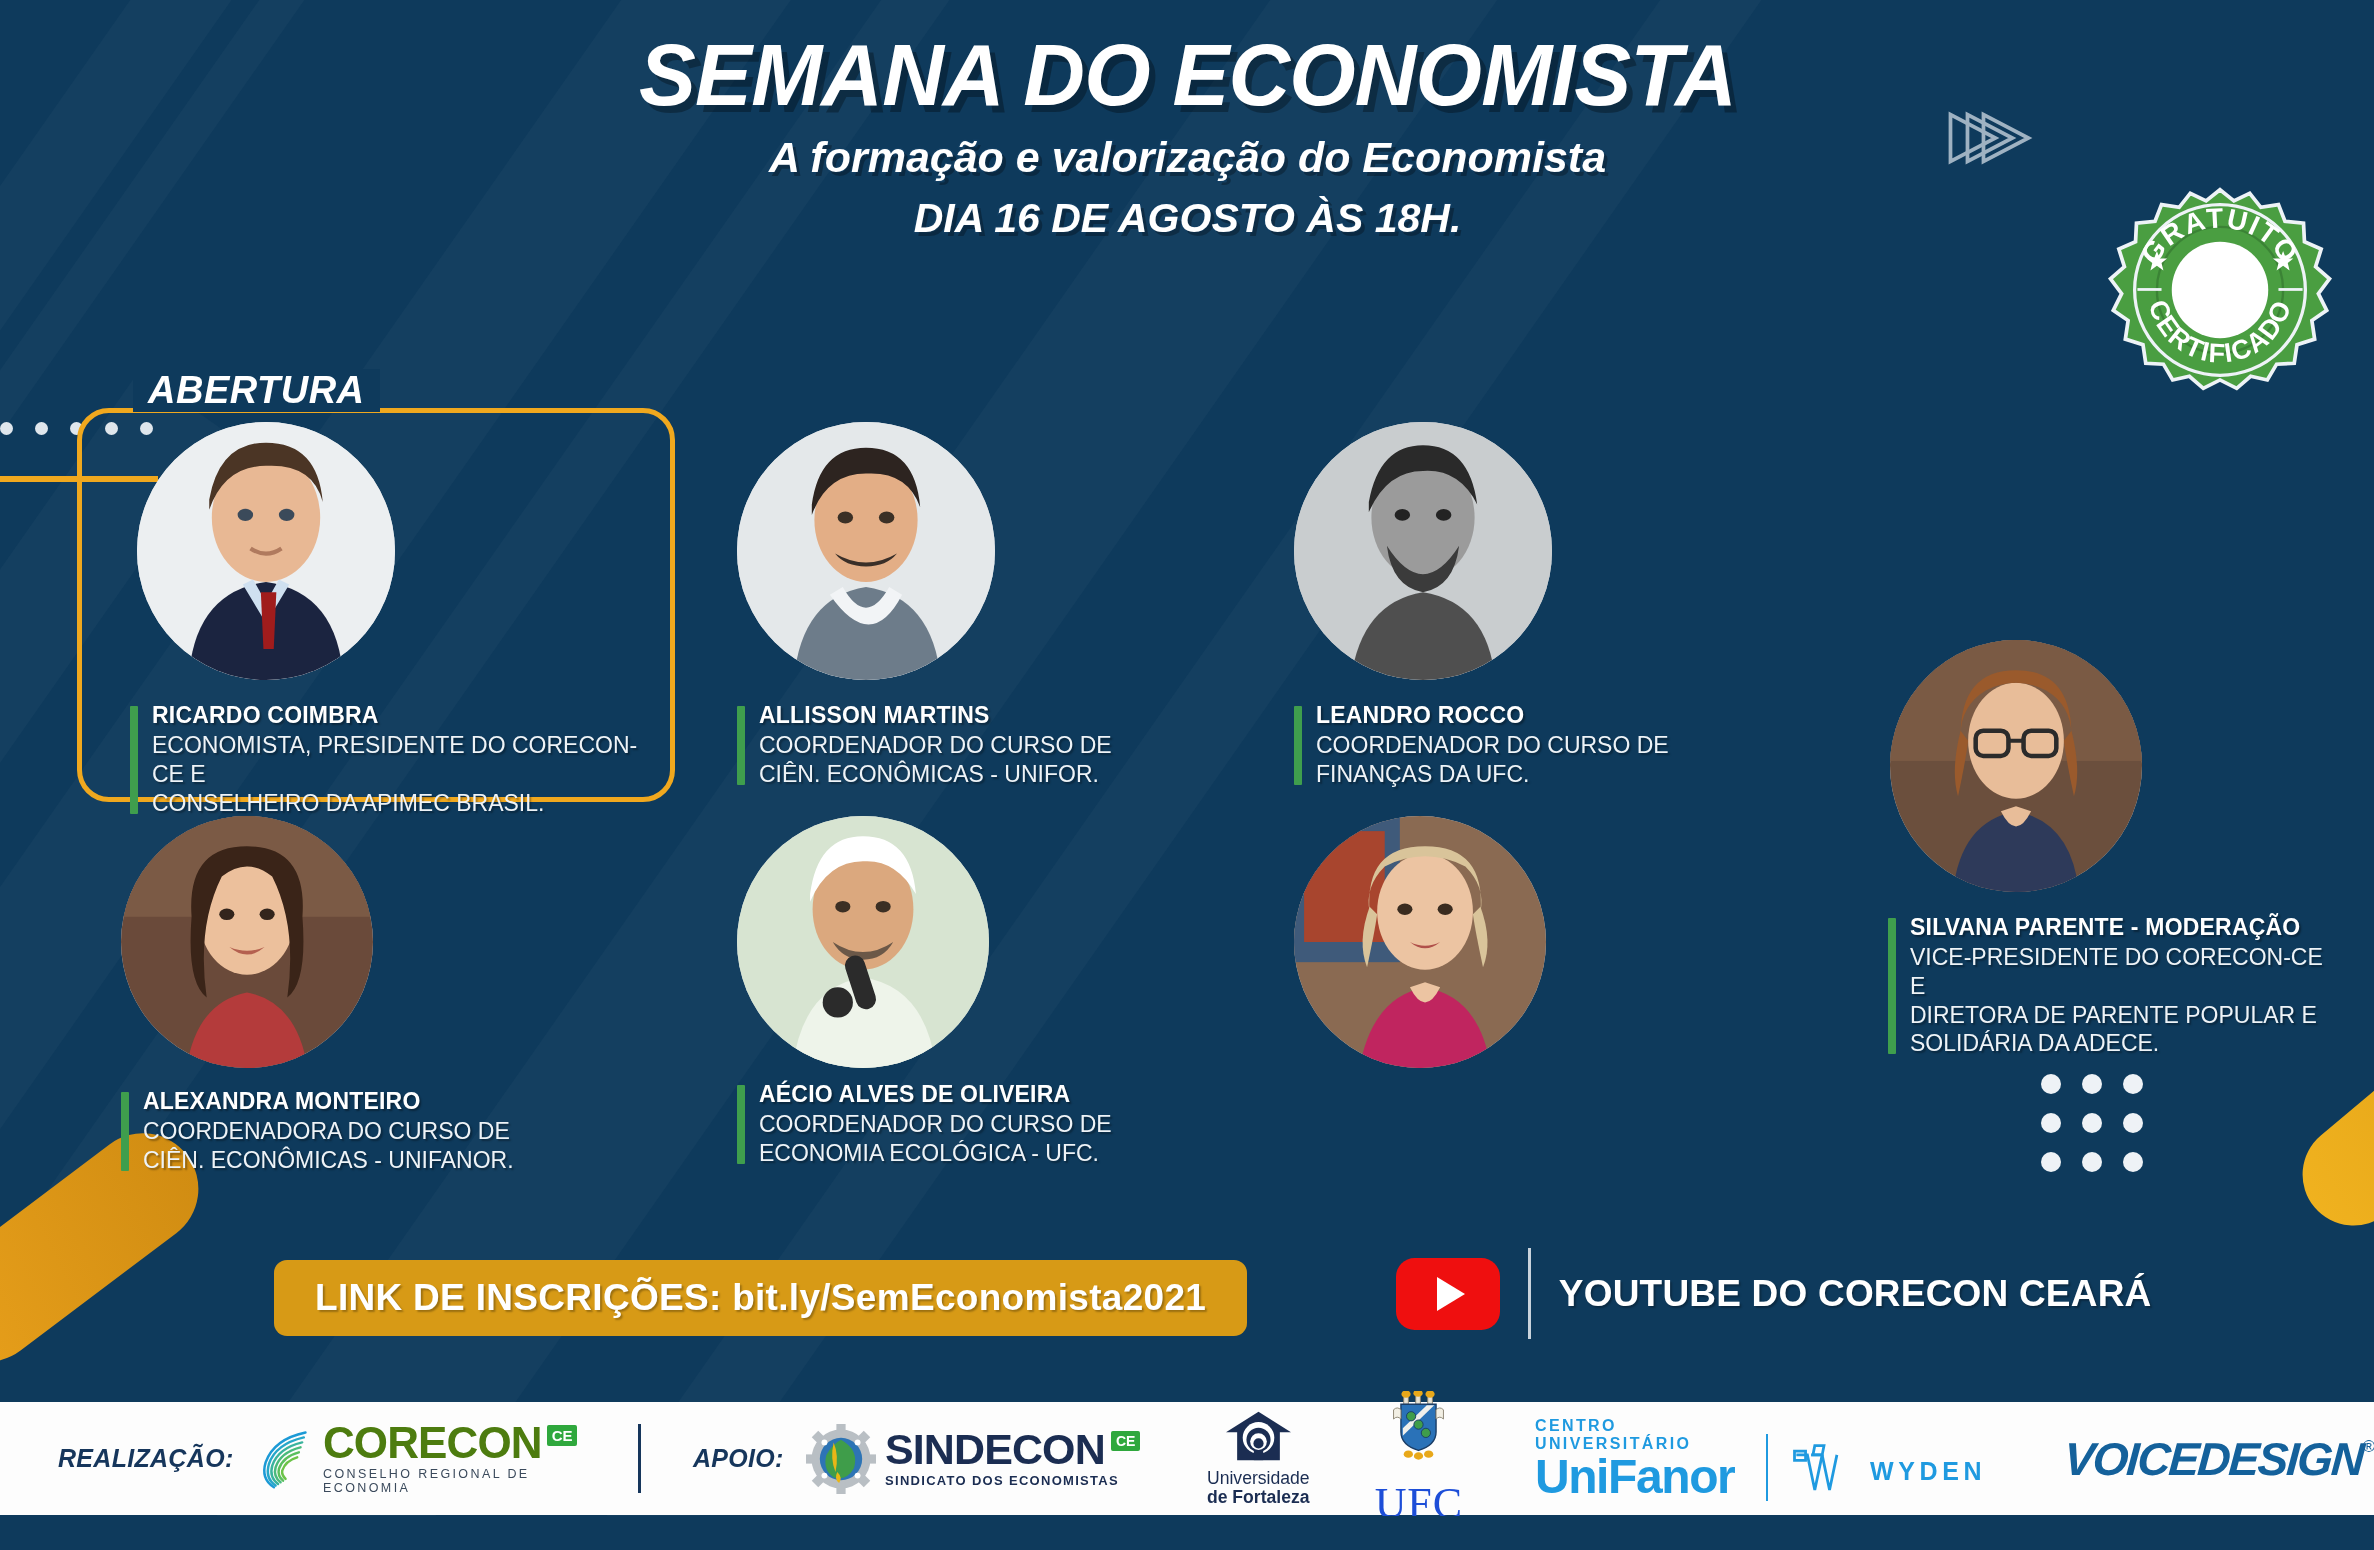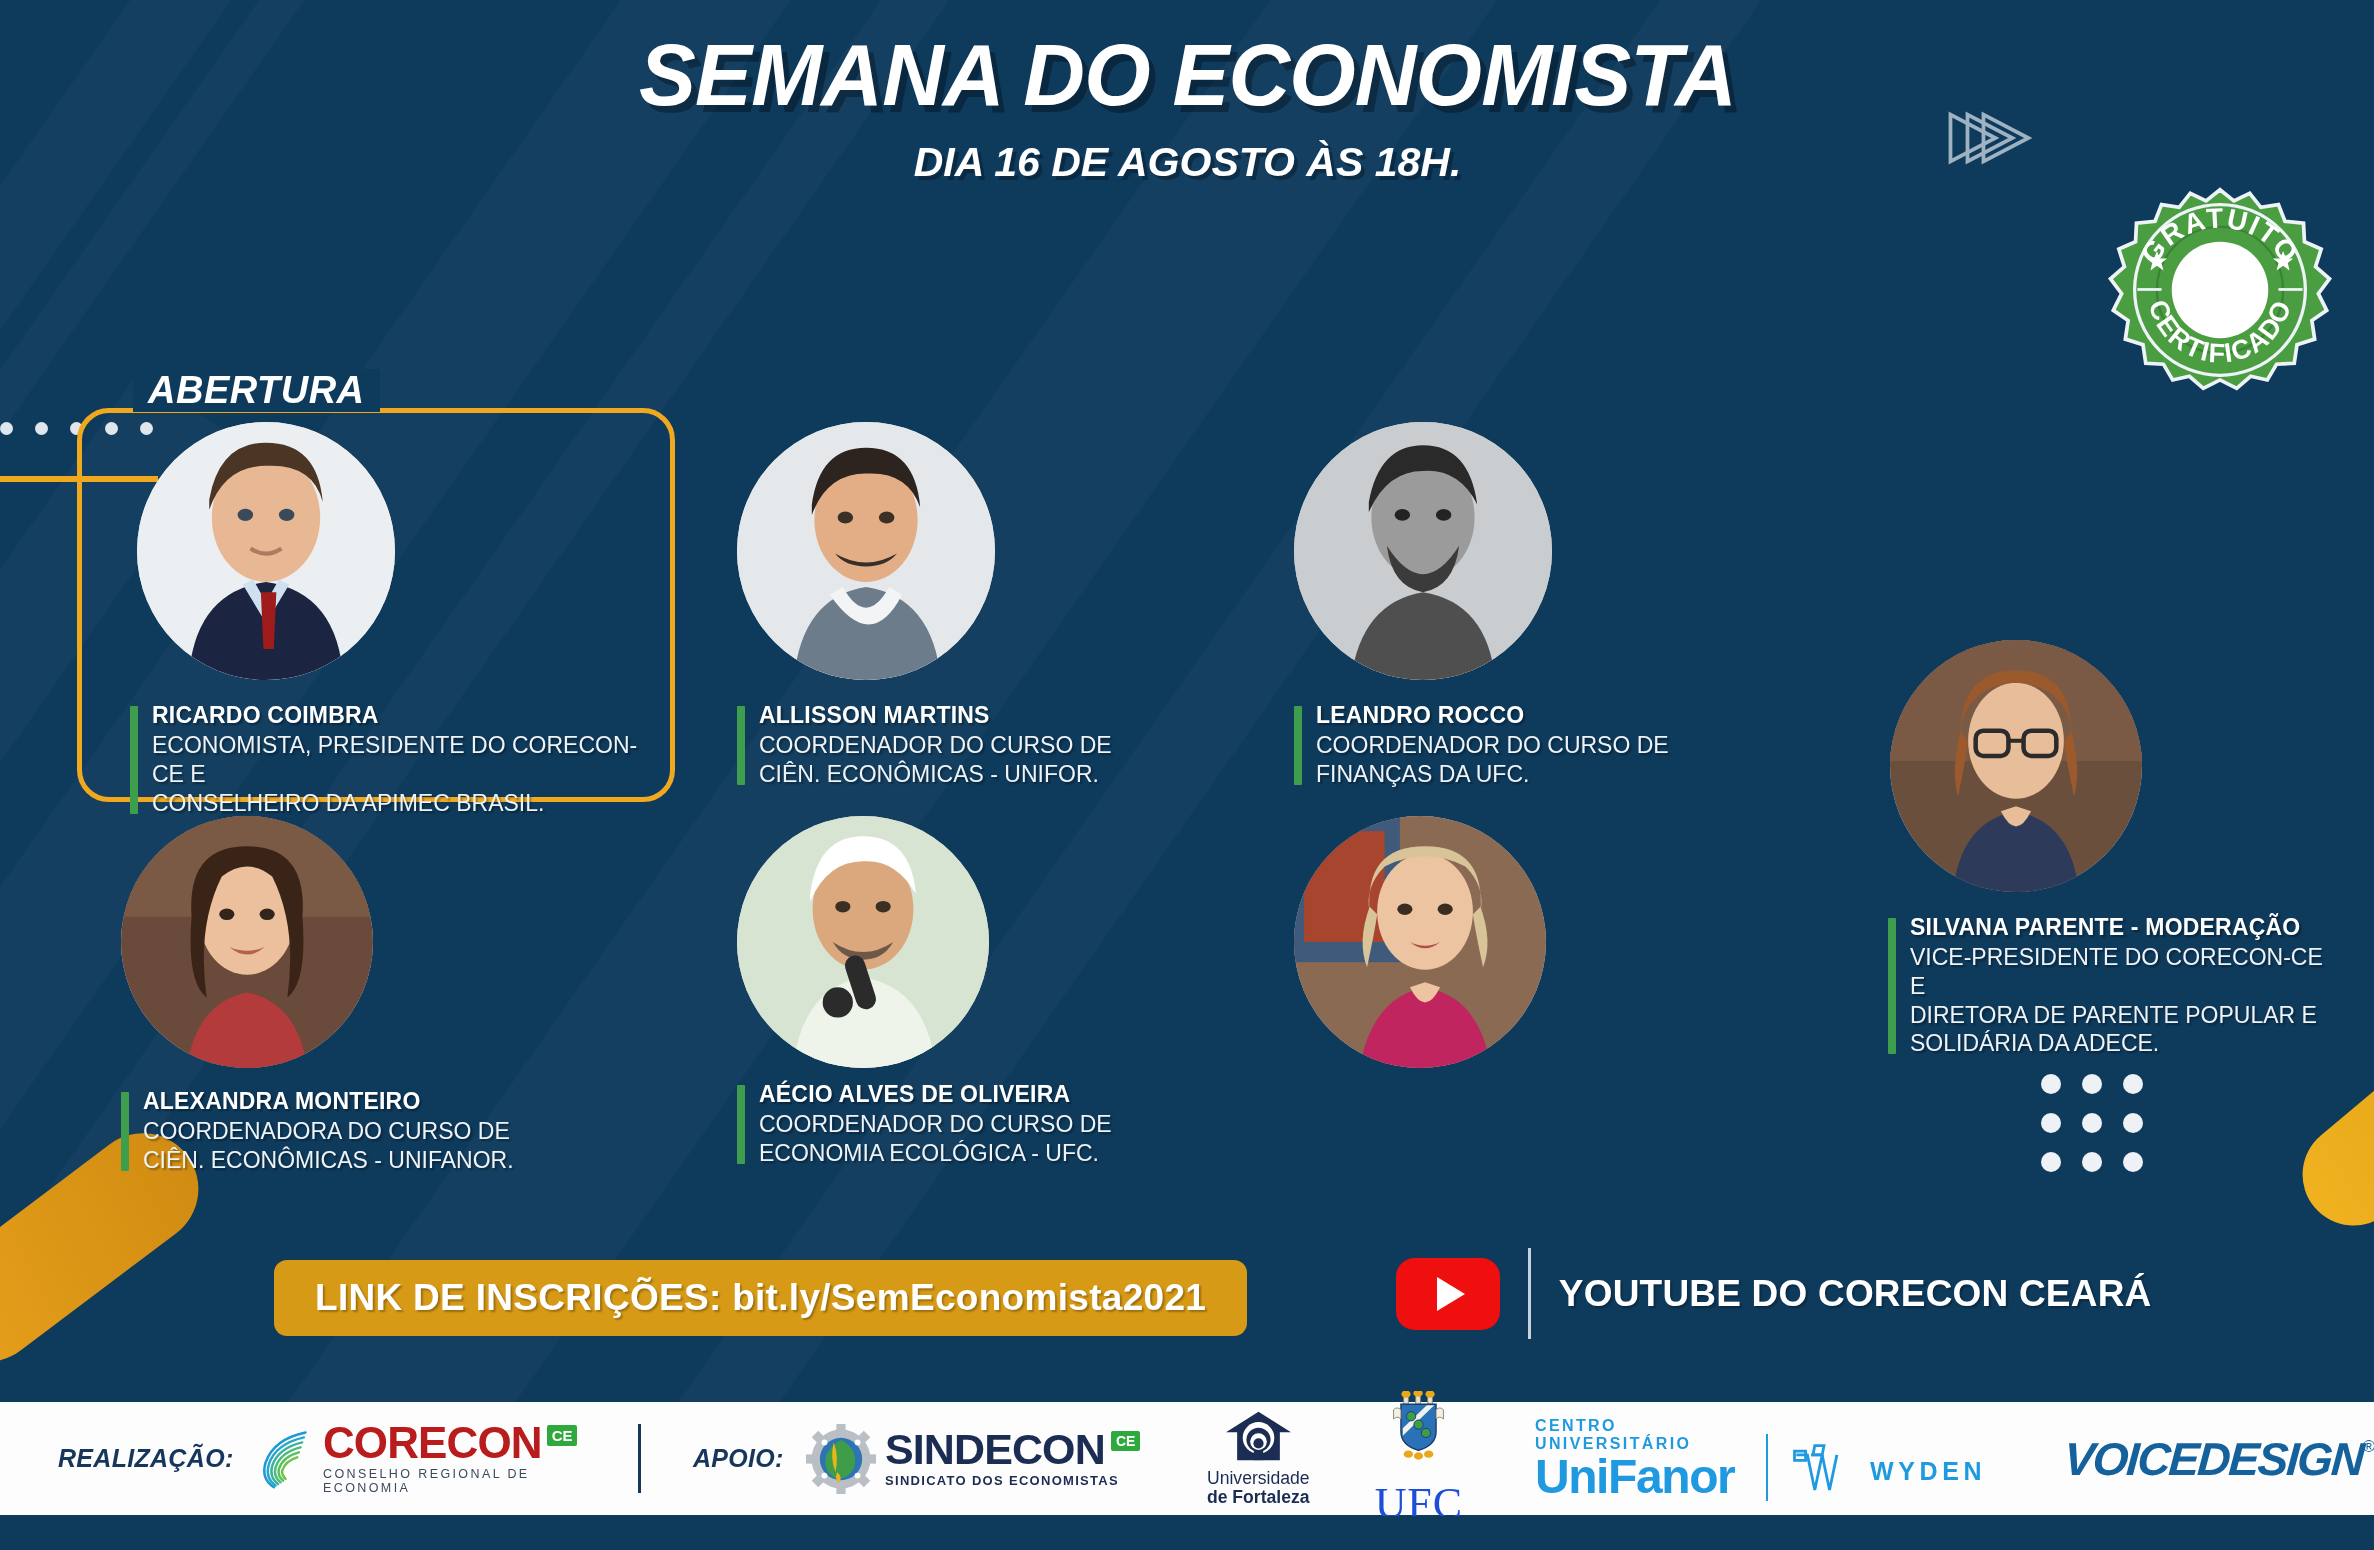--- a/index.html
+++ b/index.html
@@ -165,20 +165,21 @@
     <i></i>
     <i></i>
     <i></i>
 </div>
 
 <div class="pill-bl"></div>
 <div class="pill-br"></div>
 
 <div class="header">
   <div class="title">SEMANA DO ECONOMISTA</div>
+  <div class="subtitle">A formação e valorização do Economista</div>
   <div class="datetime">DIA 16 DE AGOSTO ÀS 18H.</div>
 </div>
 
 <div class="badge">
   <svg viewBox="0 0 250 250" width="232" height="232">
     <g>
 
       <path id="burst" fill="#4a9e41" stroke="#eef3f7" stroke-width="4" d="M125 4 L140 16 L157 8 L169 23 L188 20 L195 38 L215 40 L216 60 L234 68 L228 87 L243 100 L231 116 L240 134 L224 145 L227 165 L208 171 L205 191 L186 192 L176 209 L158 205 L143 218 L125 209 L107 218 L92 205 L74 209 L64 192 L45 191 L42 171 L23 165 L26 145 L10 134 L19 116 L7 100 L22 87 L16 68 L34 60 L35 40 L55 38 L62 20 L81 23 L93 8 L110 16 Z"></path>
       <circle cx="125" cy="112" r="92" fill="none" stroke="#eef3f7" stroke-width="3.5"></circle>
       <circle cx="125" cy="112" r="68" fill="none" stroke="#2f6e2b" stroke-width="2.5" opacity=".55"></circle>
@@ -391,21 +392,21 @@
           <path d="M62 8 Q24 16 14 44 Q8 64 24 74" stroke="#1c9ad6"></path>
           <path d="M60 14 Q26 22 18 46 Q13 63 26 72" stroke="#27a7c9"></path>
           <path d="M58 20 Q29 27 22 48 Q18 62 29 70" stroke="#3ab39d"></path>
           <path d="M56 26 Q32 32 26 50 Q23 61 32 68" stroke="#4aba7d"></path>
           <path d="M54 32 Q35 37 30 52 Q28 60 35 66" stroke="#5bbf5f"></path>
           <path d="M52 38 Q38 42 34 54 Q33 59 38 64" stroke="#6cc348"></path>
         </g>
       </svg>
       <div>
         <div style="display:flex;align-items:flex-start;gap:5.6px;">
-          <div style="font-size:44px;font-weight:bold;color:#b91c1c;letter-spacing:-0.9px;line-height:.95;">CORECON</div>
+          <div style="font-size:44px;font-weight:bold;color:#4d7c0f;letter-spacing:-0.9px;line-height:.95;">CORECON</div>
           <div style="background:#2fa83d;color:#fff;font-size:15px;font-weight:bold;padding:1.9px 4.6px;border-radius:1.9px;margin-top:2.8px;">CE</div>
         </div>
         <div style="font-size:12.5px;color:#3b4a5c;letter-spacing:2.4px;margin-top:2.8px;">CONSELHO REGIONAL DE ECONOMIA</div>
       </div>
     </div>
   </div>
 
   <div class="vsep" style="margin-left:48px;"></div>
 
   <div style="display:flex;align-items:center;gap:22px;margin-left:52px;">

